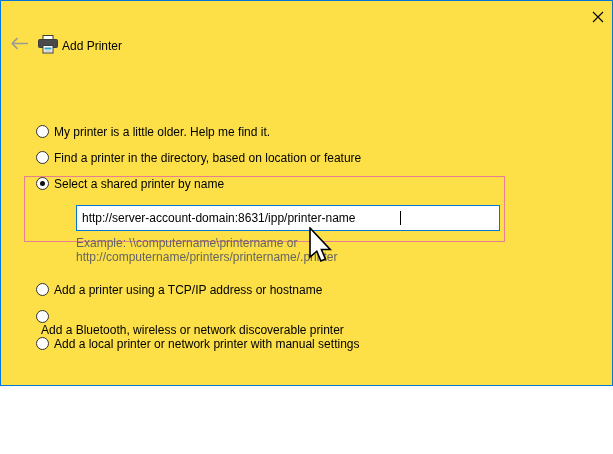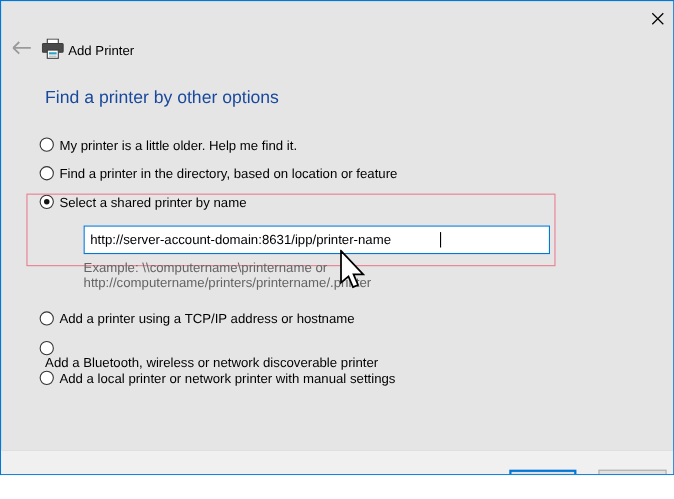--- a/index.html
+++ b/index.html
@@ -1,18 +1,18 @@
 <!DOCTYPE html>
 <html><head>
 <meta charset="utf-8">
 <style>
   html,body{margin:0;padding:0;background:#fff;}
   *{box-sizing:border-box;}
   .window{
-    position:relative;width:613px;height:432px;background:#e5e5e5;
+    position:relative;width:613px;height:386px;background:#fde047;
     border:1px solid #0078d7;overflow:hidden;
     font-family:"Liberation Sans","DejaVu Sans",sans-serif;
     font-size:12px;color:#000;
   }
   .close-btn{
     position:absolute;left:586px;top:6px;width:22px;height:22px;
     background:transparent;border:none;display:flex;align-items:center;justify-content:center;
     cursor:default;padding:0;
   }
   .hdr-back{
@@ -89,21 +89,20 @@
     <svg width="20" height="19" viewBox="0 0 20 19">
       <rect x="5" y="0.5" width="10" height="4.5" fill="#fff" stroke="#3c3c3c"></rect>
       <rect x="0.5" y="4.5" width="19" height="8" rx="1" fill="#4a4a4a" stroke="#3c3c3c"></rect>
       <rect x="5" y="10.5" width="10" height="7.5" fill="#fff" stroke="#3c3c3c"></rect>
       <rect x="6.5" y="12.5" width="7" height="2" fill="#2fa3c7"></rect>
       <rect x="6.5" y="15.5" width="7" height="1.2" fill="#bdbdbd"></rect>
     </svg>
   </span>
   <span class="hdr-title">Add Printer</span>
 
-  <h1 class="page-heading">Find a printer by other options</h1>
 
   <div class="opt-row" style="top:124px;">
     <span class="radio"></span>
     <span class="opt-label">My printer is a little older. Help me find it.</span>
   </div>
 
   <div class="opt-row" style="top:150px;">
     <span class="radio"></span>
     <span class="opt-label">Find a printer in the directory, based on location or feature</span>
   </div>

